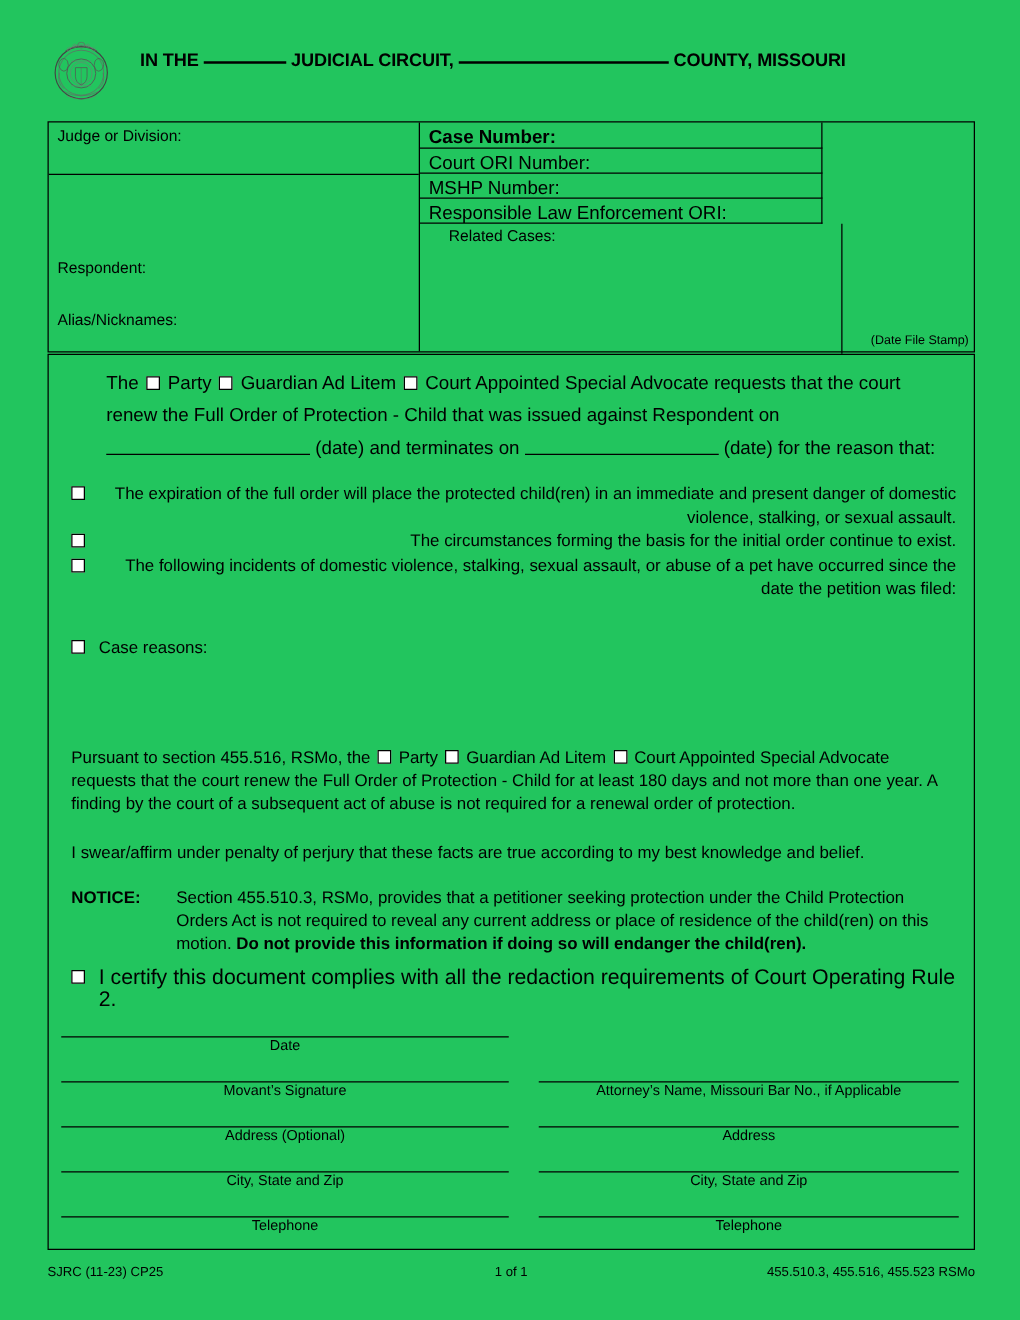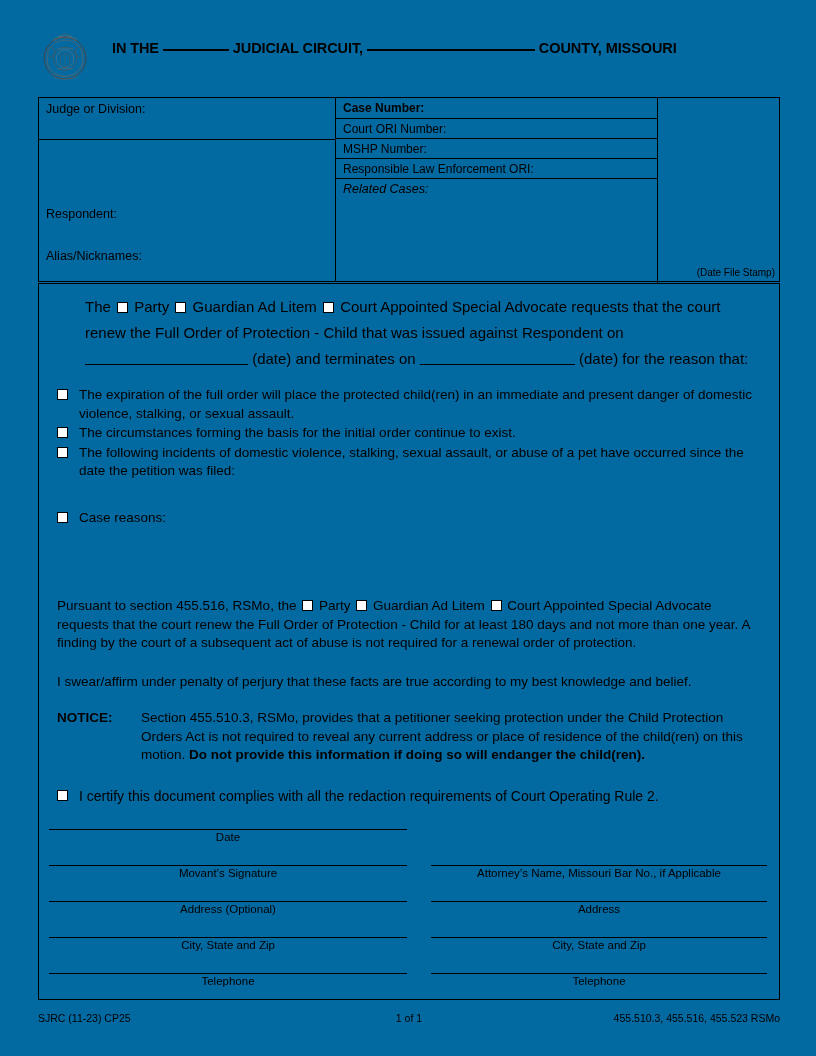--- a/index.html
+++ b/index.html
@@ -9,21 +9,21 @@
     background: #ffffff;
   }
   body {
     font-family: "Liberation Sans", sans-serif;
     color: #000000;
   }
   .page {
     position: relative;
     width: 816px;
     height: 1056px;
-    background: #0369a1;
+    background: #22c55e;
     box-sizing: border-box;
     overflow: hidden;
   }
 
   
   .header {
     position: absolute;
     left: 36px;
     top: 28px;
     width: 744px;
@@ -123,38 +123,37 @@
     left: 297px;
     top: 0;
     width: 445px;
     height: 100%;
   }
   .rfield {
     position: absolute;
     left: 0;
     width: 322px;
     box-sizing: border-box;
-    font-size: 12px;
+    font-size: 15px;
     padding: 3px 0 0 7px;
     border-bottom: 1.5px solid #000;
     border-right: 1.5px solid #000;
   }
   .rf1 { top: 0px;  height: 21px; font-weight: bold; }
   .rf2 { top: 21px; height: 20px; }
   .rf3 { top: 41px; height: 20px; }
   .rf4 { top: 61px; height: 20px; }
   .rf5-tall {
     position: absolute;
-    left: 0;
+    left: 16px;
     top: 81px;
     width: 322px;
     height: 104px;
     border-right: 1.5px solid #000;
     box-sizing: border-box;
-    font-style: italic;
   }
   .rf5-label {
     font-size: 12.5px;
     padding: 3px 0 0 7px;
   }
   .date-stamp {
     position: absolute;
     right: 6px;
     bottom: 3px;
     font-size: 10px;
@@ -203,20 +202,21 @@
 
   .reasons {
     margin-top: 14px;
   }
   .reason-item {
     position: relative;
     padding-left: 22px;
     font-size: 13.5px;
     line-height: 18.5px;
     margin-bottom: 1px;
+    text-align: right;
   }
   .reason-item .cb-abs {
     position: absolute;
     left: 0;
     top: 3px;
     width: 11px;
     height: 11px;
     border: 1.3px solid #000;
     box-sizing: border-box;
     background: #fff;
@@ -254,23 +254,23 @@
     font-weight: bold;
   }
   .notice-body {
     padding-left: 84px;
   }
   .notice-body b { font-weight: bold; }
 
   .certify {
     position: relative;
     padding-left: 22px;
-    font-size: 14px;
-    line-height: 18.5px;
-    margin-top: 22px;
+    font-size: 17px;
+    line-height: 18.5px;
+    margin-top: 8px;
   }
 
   
   .sigs {
     position: absolute;
     left: 10px;
     top: 545px;
     width: 728px;
   }
   .sigrow {

